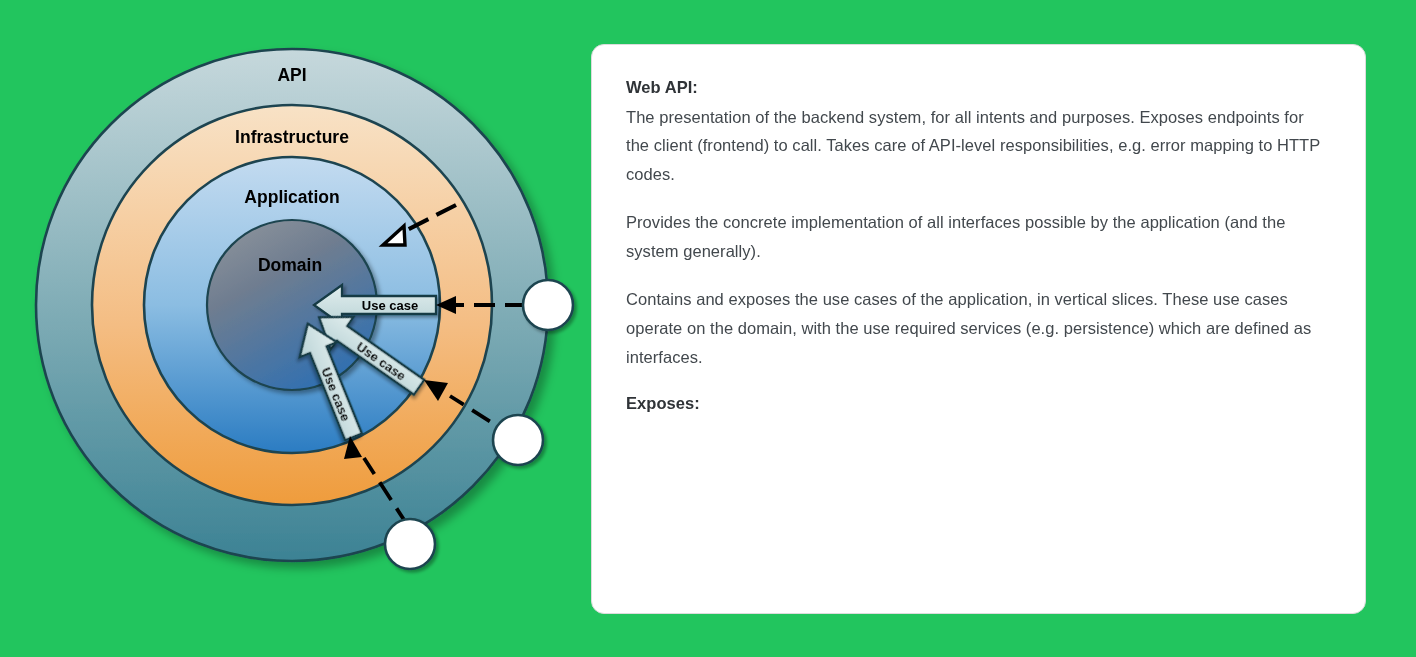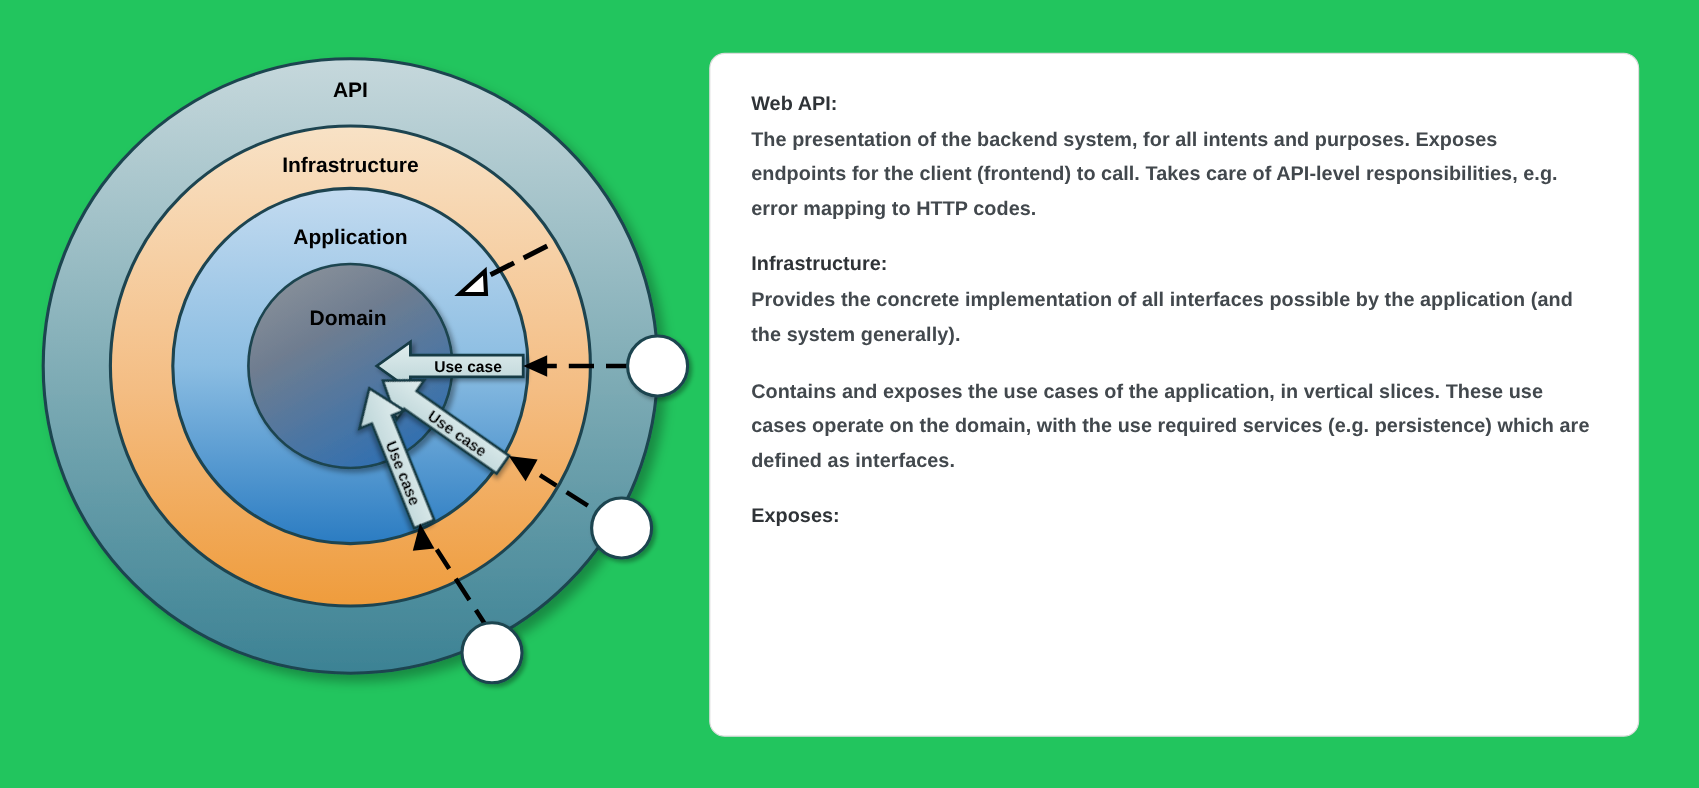--- a/index.html
+++ b/index.html
@@ -51,21 +51,21 @@
   .sec-title {
     font-size: 16.5px;
     font-weight: bold;
     color: #2f3337;
     line-height: 1.55;
     margin: 0 0 2px 0;
     letter-spacing: 0.05px;
   }
   .sec-body {
     font-size: 16.5px;
-    font-weight: bold;
+    font-weight: normal;
     color: #42484d;
     line-height: 1.75;
     margin: 0 0 19px 0;
     letter-spacing: 0.05px;
   }
   .sec-body.last { margin-bottom: 0; }
 </style>
 </head>
 <body>
 
@@ -174,21 +174,20 @@
         <circle cx="410" cy="544" r="25" fill="#ffffff" stroke="#1d4450" stroke-width="2.6" filter="url(#tinyShadow)"></circle>
       </g>
     </svg>
   </div>
 
   <div id="desc-card">
 
     <div class="sec-title">Web API:</div>
     <p class="sec-body">The presentation of the backend system, for all intents and purposes. Exposes endpoints for the client (frontend) to call. Takes care of API-level responsibilities, e.g. error mapping to HTTP codes.</p>
 
-    <div class="sec-title">Infrastructure:</div>
     <p class="sec-body">Provides the concrete implementation of all interfaces possible by the application (and the system generally).</p>
 
     <p class="sec-body">Contains and exposes the use cases of the application, in vertical slices. These use cases operate on the domain, with the use required services (e.g. persistence) which are defined as interfaces.</p>
 
     <div class="sec-title">Exposes:</div>
 
   </div>
 
 </div>
 

